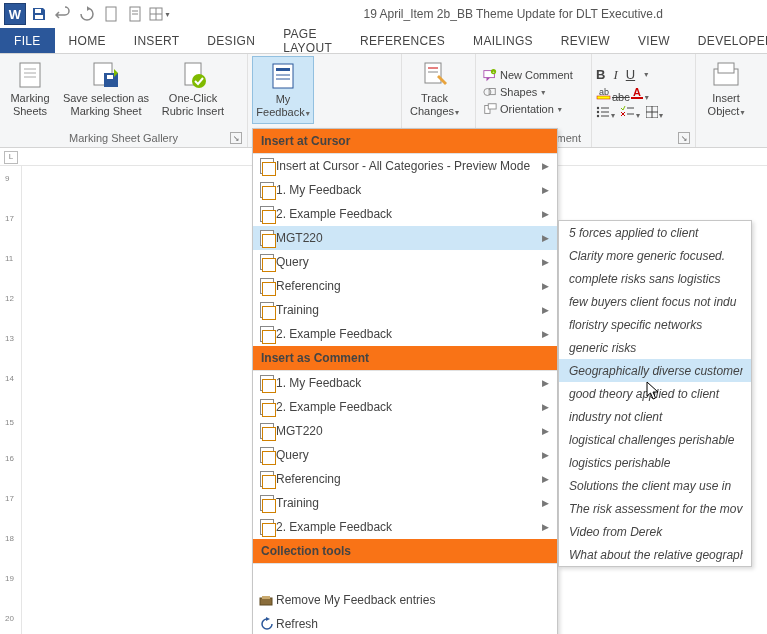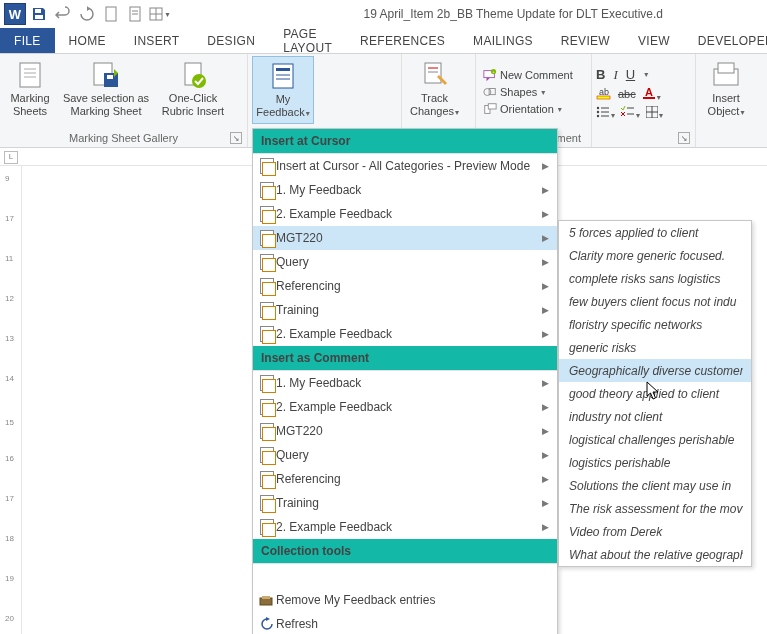--- a/index.html
+++ b/index.html
@@ -36,21 +36,21 @@
 .ruler-h::before { content: "L"; position: absolute; left: 4px; top: 3px; width: 12px; height: 11px; border: 1px solid #bbb; font-size: 8px; text-align: center; }
 .ruler-h-content { position: relative; width: 100%; height: 100%; }
 .ruler-v { position: absolute; left: 0; top: 18px; bottom: 0; width: 22px; background: #fff; border-right: 1px solid #e5e5e5; }
 .ruler-v-tick { position: absolute; left: 5px; font-size: 8px; color: #888; }
 .doc-content { position: absolute; left: 22px; right: 0; top: 18px; bottom: 0; padding: 12px 0 12px 304px; font-size: 13.5px; line-height: 19px; color: #222; overflow: hidden; }
 .doc-line { white-space: nowrap; }
 
 .dropdown-menu { position: absolute; background: #fff; border: 1px solid #c6c6c6; box-shadow: 2px 2px 4px rgba(0,0,0,0.15); font-size: 12px; z-index: 100; }
 .menu1 { left: 252px; top: 128px; width: 306px; }
 .menu2 { left: 558px; top: 220px; width: 194px; font-style: italic; }
-.menu-section-header { background: #14b8a6; padding: 5px 8px; font-weight: bold; color: #444; font-size: 12px; border-bottom: 1px solid #e1e1e1; }
+.menu-section-header { background: #f97316; padding: 5px 8px; font-weight: bold; color: #444; font-size: 12px; border-bottom: 1px solid #e1e1e1; }
 .menu-item { display: flex; align-items: center; padding: 4px 8px 4px 6px; gap: 1px; cursor: pointer; position: relative; height: 24px; }
 .menu-item.hover { background: #cde6f7; }
 .menu-item-icon { width: 16px; height: 16px; flex-shrink: 0; display: flex; align-items: center; justify-content: center; }
 .menu-item-label { flex: 1; white-space: nowrap; overflow: hidden; }
 .menu-item-arrow { font-size: 9px; color: #777; }
 .menu2 .menu-item { padding-left: 10px; height: 23px; }
 .menu2 .menu-item-label { font-size: 12px; }
 
 .doc-icon { width: 14px; height: 16px; border: 1px solid #888; background: #fff; position: relative; }
 .doc-icon::after { content: ""; position: absolute; left: 1px; right: -3px; bottom: -3px; top: 3px; border: 1px solid #d08000; background: #fff; }
@@ -231,21 +231,21 @@
 
   <div class="group" style="width:104px">
     <div class="group-content">
       <div class="stack" style="gap:3px;padding-top:3px">
         <div style="display:flex;gap:8px;align-items:center">
           <span style="font-weight:bold;font-size:13px">B</span>
           <span style="font-style:italic;font-size:13px;font-family:serif">I</span>
           <span style="text-decoration:underline;font-size:13px">U</span>
           <span class="dropdown-arrow">▾</span>
         </div>
-        <div style="display:flex;gap:6px;align-items:center">
+        <div style="display:flex;gap:0;align-items:flex-end">
           <span><svg width="16" height="14" viewBox="0 0 16 14">
                 <text x="3" y="9" font-size="9" fill="#444">ab</text>
                 <rect x="1" y="10" width="13" height="3" fill="#ffff00" stroke="#c00" stroke-width="0.5"></rect>
               </svg></span>
           <span style="text-decoration:line-through;font-size:11px">abc</span>
           <span><svg width="14" height="14" viewBox="0 0 14 14">
                 <text x="3" y="10" font-size="11" fill="#c00" font-weight="bold">A</text>
                 <rect x="1" y="11" width="12" height="2" fill="#c00"></rect>
               </svg><span class="dropdown-arrow">▾</span></span>
         </div>

